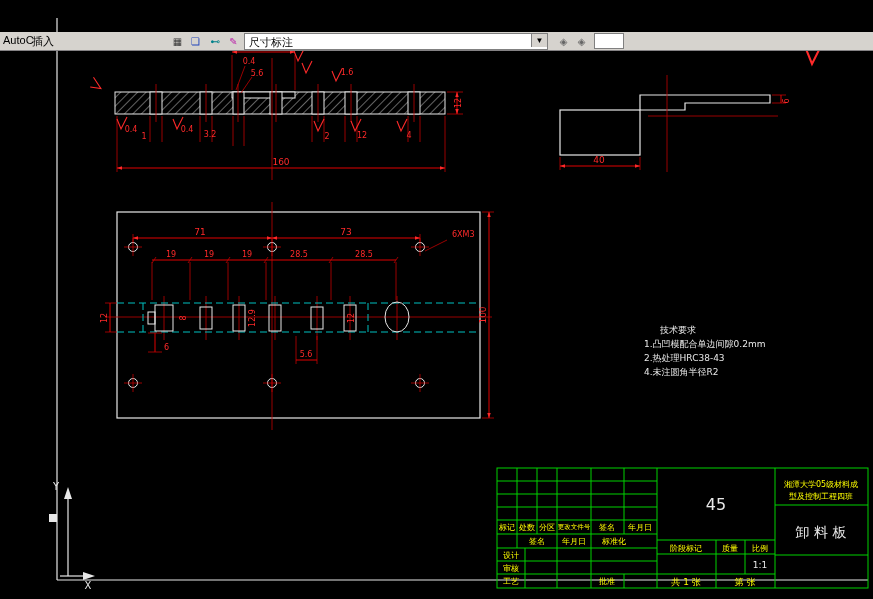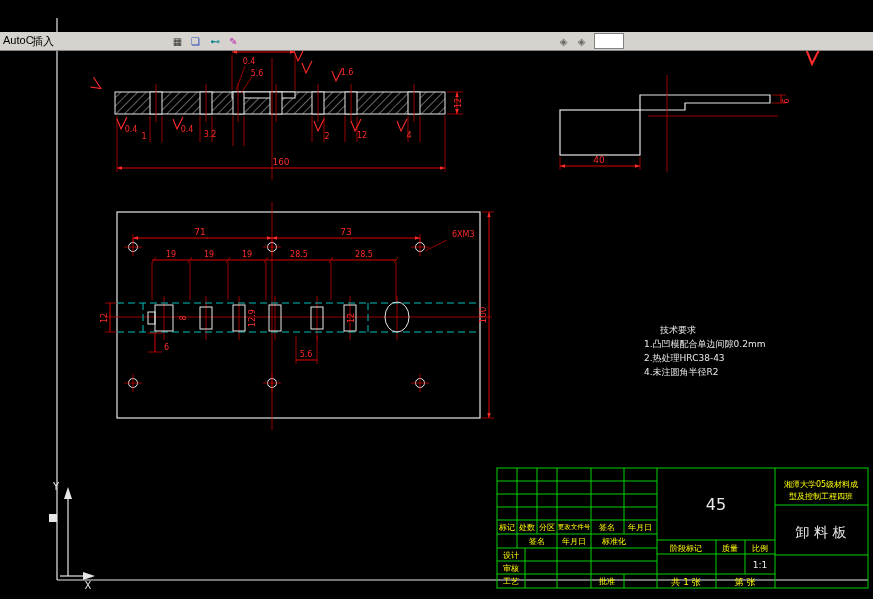--- a/index.html
+++ b/index.html
@@ -42,20 +42,24 @@
 
 <div class="toolbar">
   <span class="tb-text" style="left:3px">AutoC</span>
   <span class="tb-text" style="left:32px">插入</span>
 
   <span class="tb-btn c-dark" style="left:168px">▦</span>
   <span class="tb-btn c-blue" style="left:186px">❏</span>
   <span class="tb-btn c-teal" style="left:206px">⊷</span>
   <span class="tb-btn c-mag" style="left:224px">✎</span>
 
+  <span class="combo">
+    <span class="val">尺寸标注</span>
+    <span class="arrow">▼</span>
+  </span>
 
   <span class="tb-btn c-gray" style="left:554px">◈</span>
   <span class="tb-btn c-gray" style="left:572px">◈</span>
   <span class="tb-box"></span>
 </div>
 
 <svg width="873" height="599" viewBox="0 0 873 599">
   <defs>
     <pattern id="hatch" width="6" height="6" patternUnits="userSpaceOnUse" patternTransform="rotate(45)">
       <line x1="0" y1="0" x2="0" y2="6" stroke="#c8c8c8" stroke-width="1"></line>

